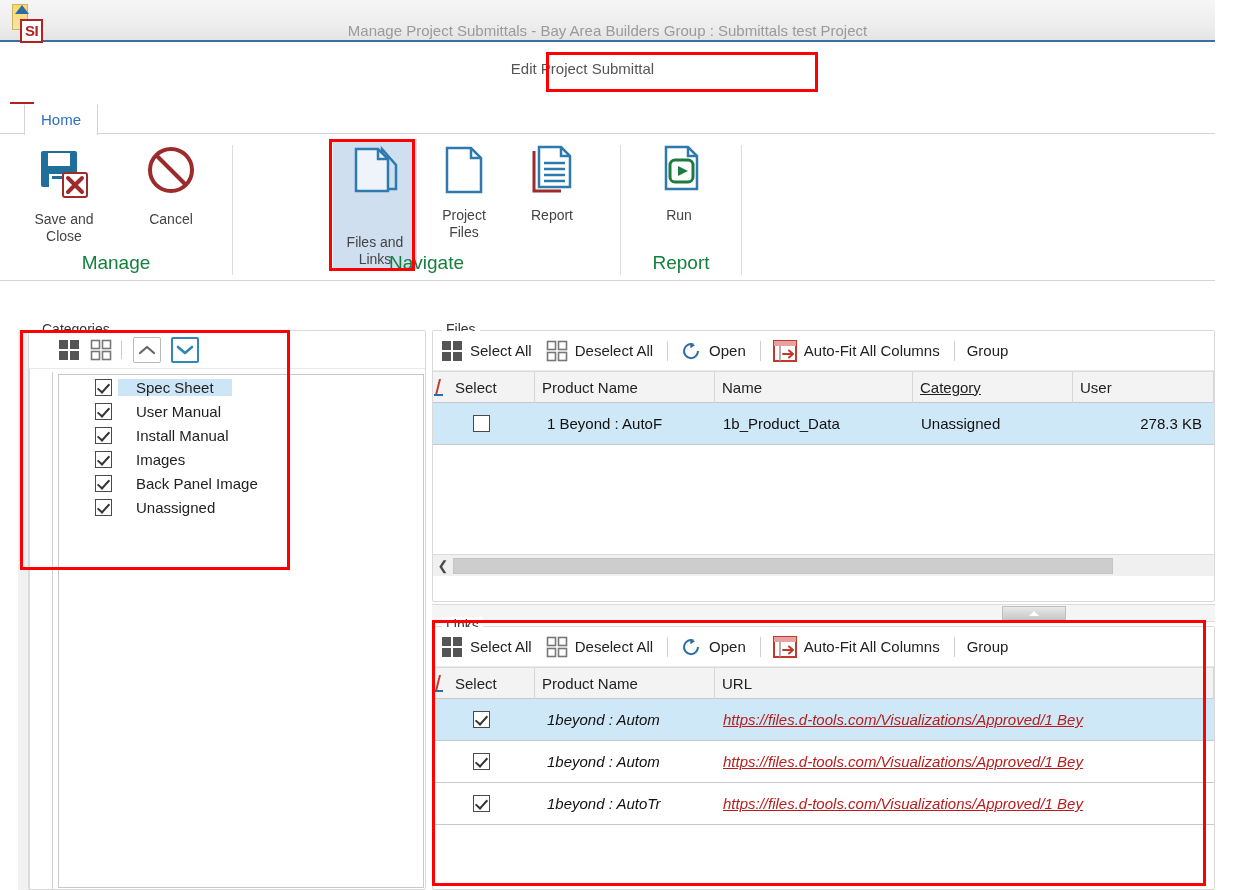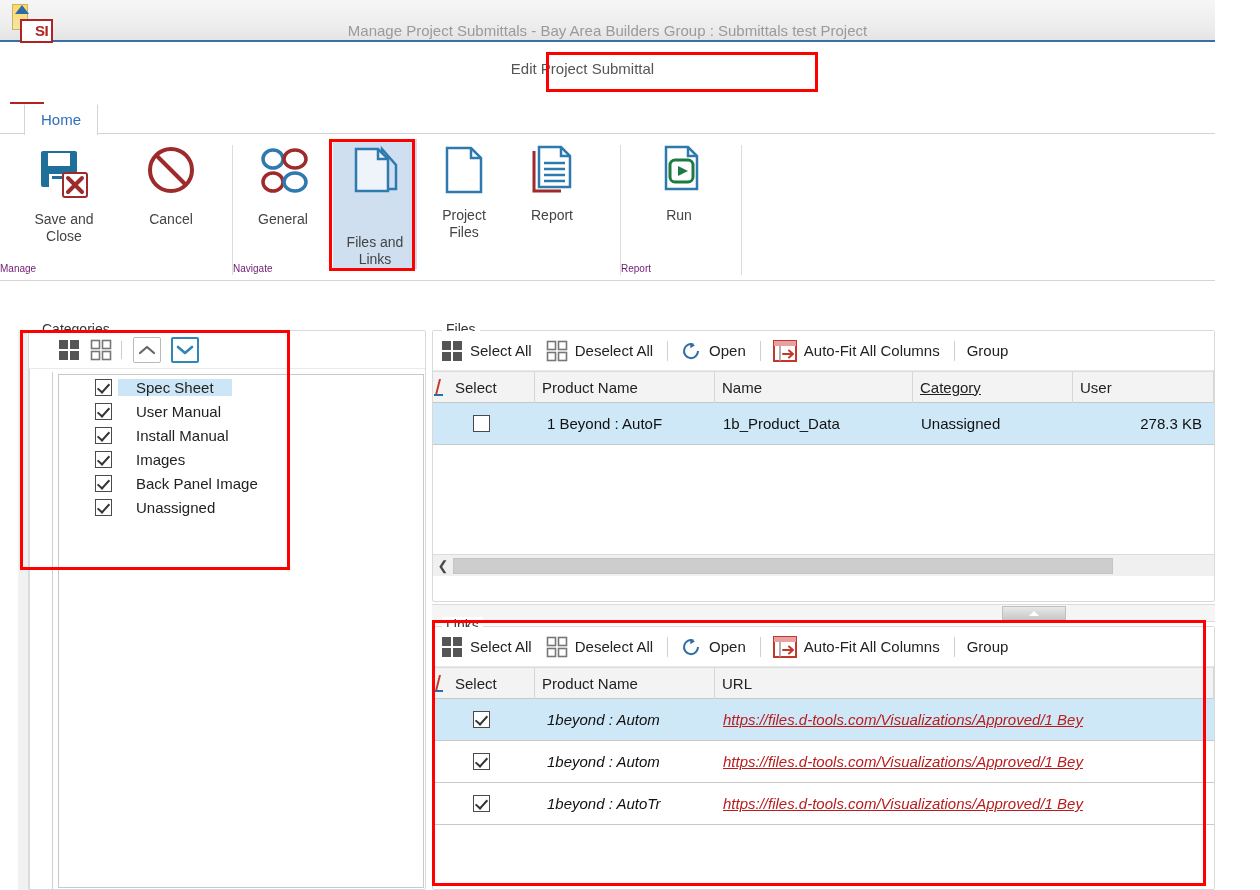--- a/index.html
+++ b/index.html
@@ -30,21 +30,21 @@
   .tb-sysicon::before {
     content: ""; position: absolute; left: 2px; top: 0px;
     width: 0; height: 0;
     border-left: 7px solid transparent; border-right: 7px solid transparent;
     border-bottom: 9px solid #2d6aa8;
   }
   .si-logo {
     position: absolute;
     border: 2px solid #b22222; color: #b22222;
     font-weight: bold; font-size: 15px; line-height: 1;
-    padding: 2px 3px 3px 13px; background: #ffffff;
+    padding: 2px 3px 3px 3px; background: #ffffff;
     letter-spacing: -0.5px;
   }
   .si-logo.title { left: 20px; top: 19px; }
   .si-logo.doc   { left: 10px; top: 58px; font-size: 16px; }
 
   .tb-title {
     position: absolute; left: 0; top: 22px; width: 1215px;
     text-align: center; font-size: 15px; color: #9a9a9a;
     letter-spacing: 0px;
   }
@@ -78,21 +78,21 @@
     border-top: 1px solid #ffffff;
   }
   .ribbon-body {
     position: absolute; left: 0; top: 31px; width: 1215px; height: 145px;
   }
   .rgroup {
     position: absolute; top: 0; height: 145px;
   }
   .rgroup-label {
     position: absolute; bottom: 6px; width: 100%;
-    font-size: 10px; color: #701a75;
+    text-align: center; font-size: 19px; color: #15803d;
   }
   .rbtn {
     position: absolute; top: 4px;
     display: flex; flex-direction: column; align-items: center;
     padding: 4px 4px 0 4px;
     cursor: default;
   }
   .rbtn-label {
     font-size: 14px; color: #444444; text-align: center;
     line-height: 17px; margin-top: 6px; white-space: pre-line;
@@ -311,31 +311,20 @@
           <span class="rbtn-label">Cancel</span>
         </div>
 
         <div class="rgroup-label">Manage</div>
       </div>
 
       <div class="gsep" style="left:232px;"></div>
 
       <div class="rgroup" style="left:233px; width:387px;">
 
-        <div class="rbtn" style="left:4px; width:92px;">
-          <span>
-            <svg width="62" height="62" viewBox="0 0 62 62">
-              <ellipse cx="21" cy="16" rx="10" ry="9" fill="none" stroke="#2e7aaf" stroke-width="3.5"></ellipse>
-              <ellipse cx="43" cy="16" rx="11" ry="9" fill="none" stroke="#9d2b2b" stroke-width="3.5"></ellipse>
-              <ellipse cx="21" cy="39" rx="10" ry="9" fill="none" stroke="#9d2b2b" stroke-width="3.5"></ellipse>
-              <ellipse cx="43" cy="39" rx="11" ry="9" fill="none" stroke="#2e7aaf" stroke-width="3.5"></ellipse>
-            </svg>
-          </span>
-          <span class="rbtn-label">General</span>
-        </div>
 
         <div class="vsep" style="left:98px;"></div>
 
         <div class="rbtn selected" style="left:100px; width:84px; height:130px;gap:27px;">
           <span>
             <svg width="62" height="58" viewBox="0 0 62 58">
               <path d="M38 6 L52 22 L52 46 L38 46 Z" fill="none" stroke="#2e7aaf" stroke-width="2.5"></path>
               <path d="M12 6 L34 6 L44 16 L44 48 L12 48 Z" fill="#eef4fa" stroke="#2e7aaf" stroke-width="2.5"></path>
               <path d="M34 6 L34 16 L44 16" fill="none" stroke="#2e7aaf" stroke-width="2.5"></path>
             </svg>

